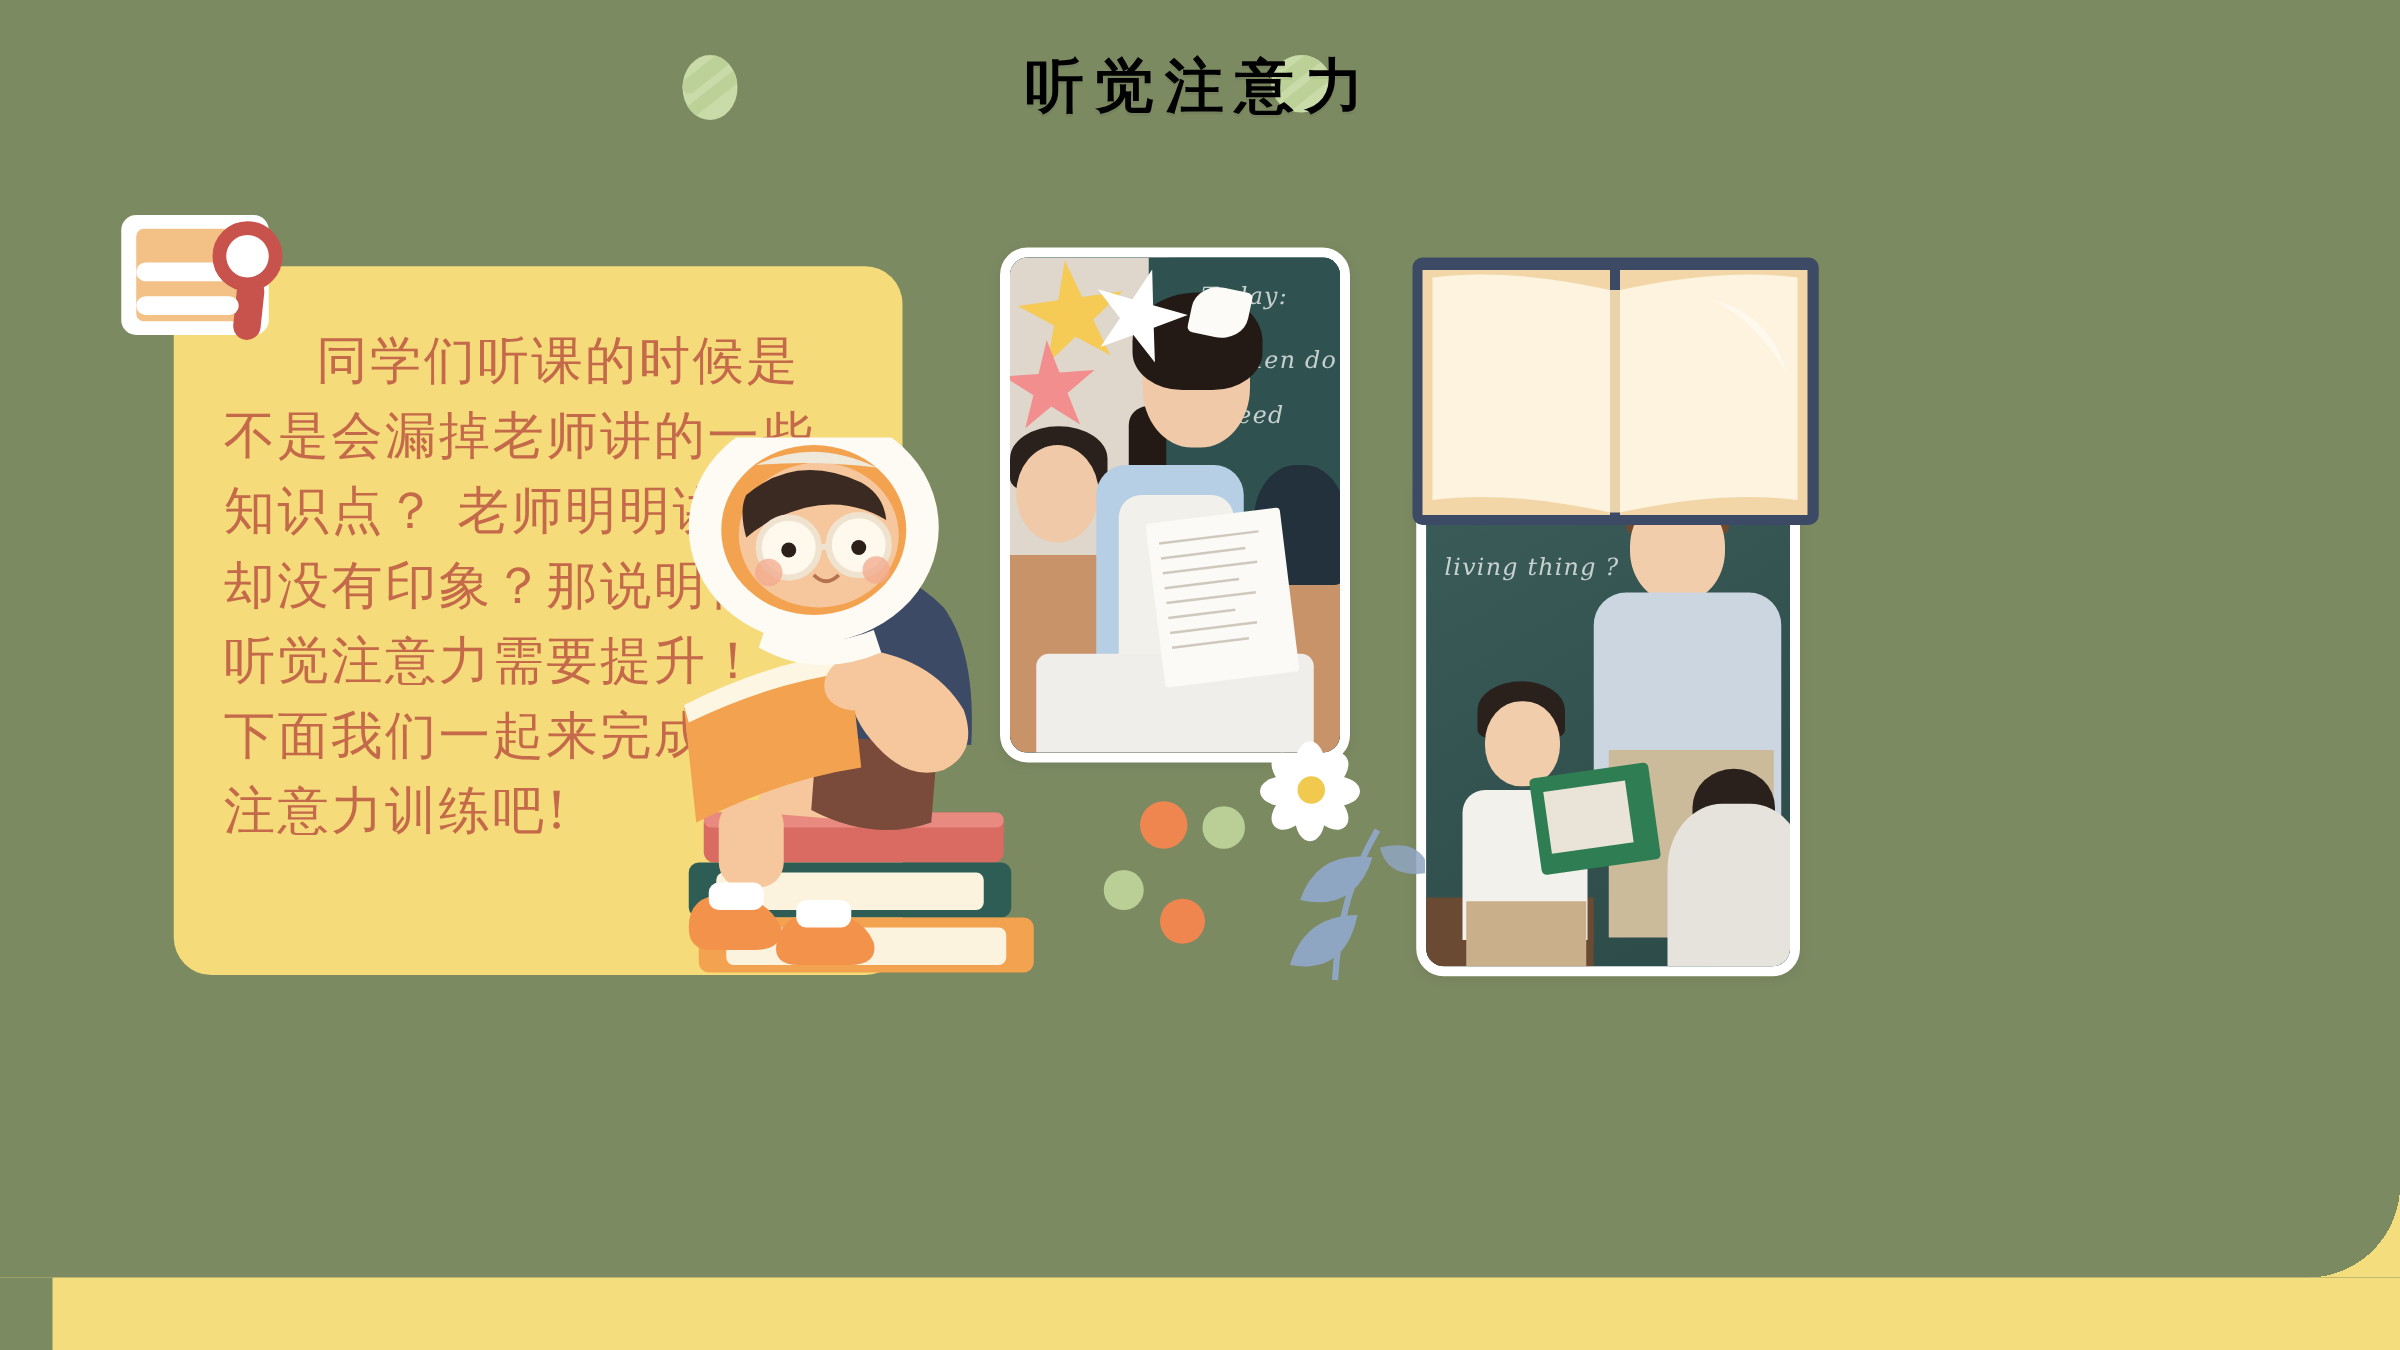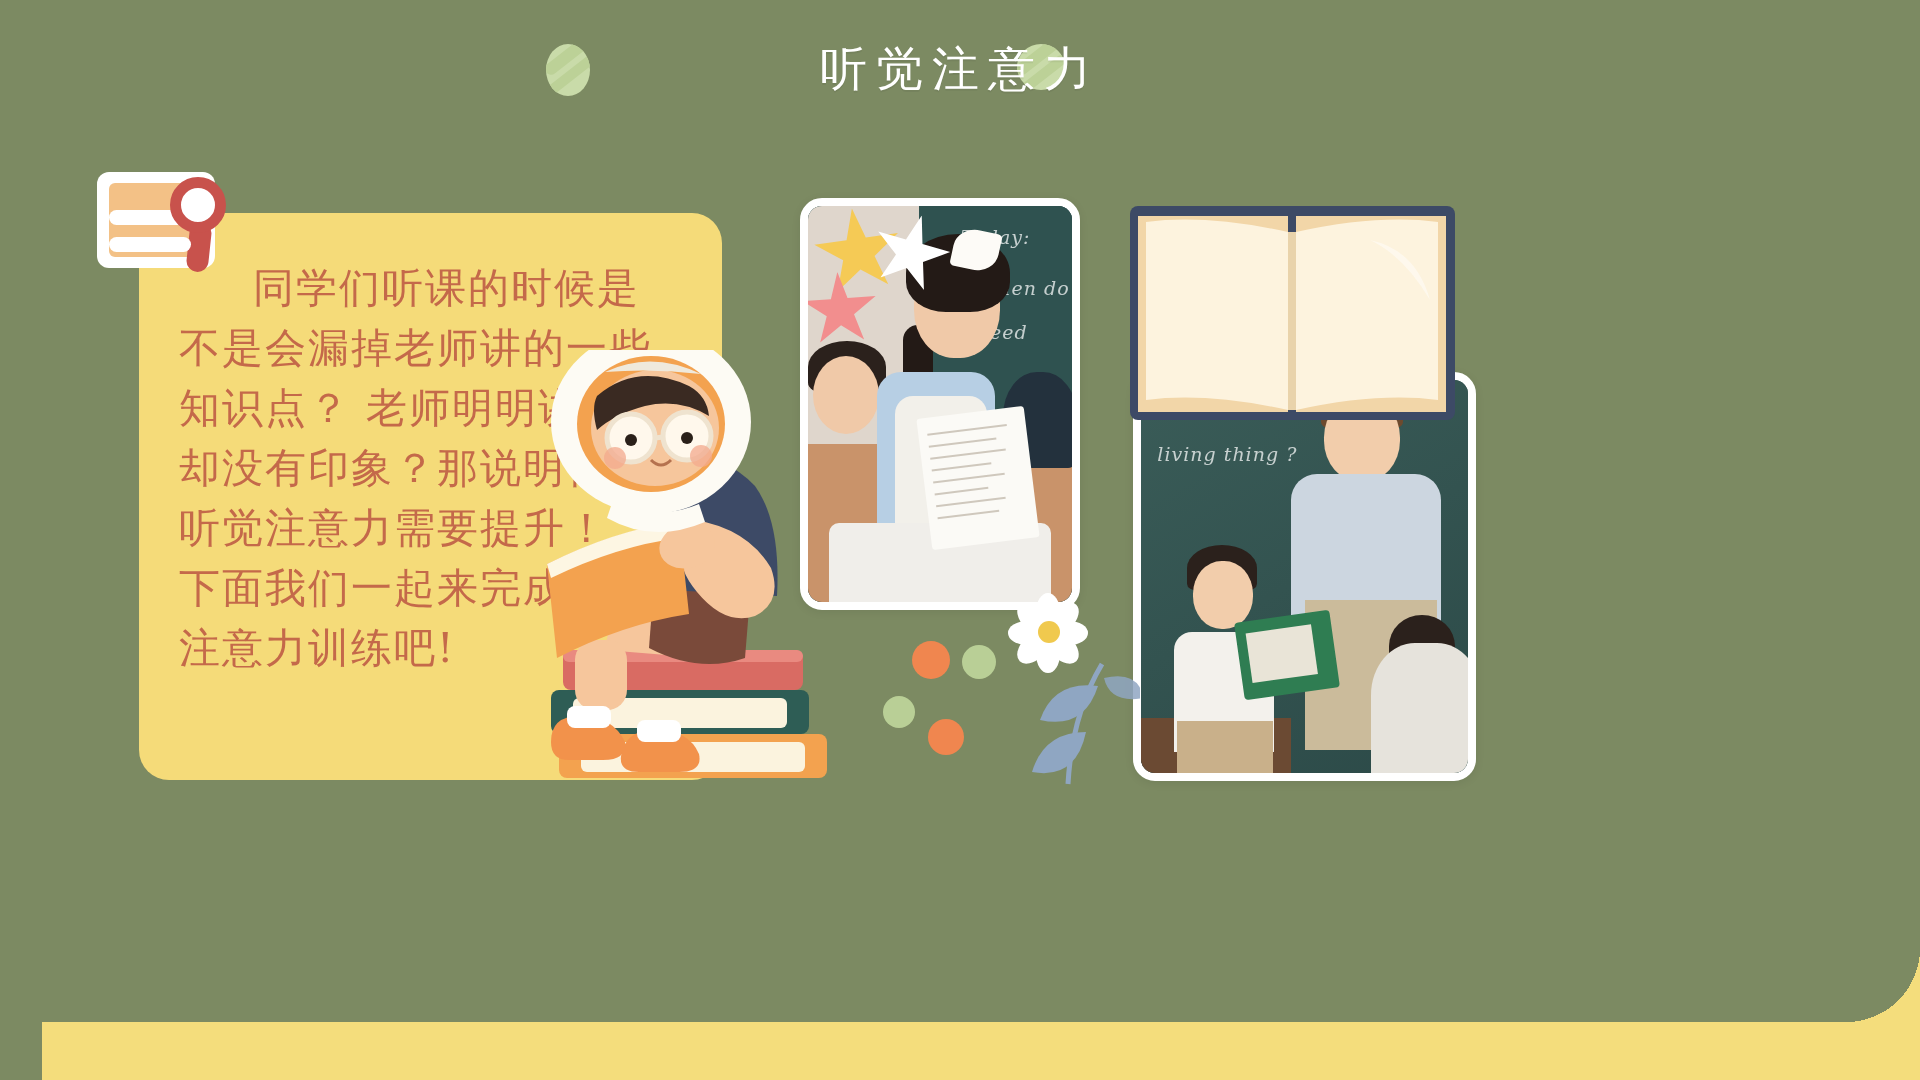--- a/index.html
+++ b/index.html
@@ -26,24 +26,24 @@
     position:absolute; right:0; bottom:58px; width:74px; height:74px;
     background:#f4dd7c;
     -webkit-mask: radial-gradient(circle 74px at 0% 0%, transparent 0 74px, #000 74px);
             mask: radial-gradient(circle 74px at 0% 0%, transparent 0 74px, #000 74px);
   }
 
   
   .title{
     position:absolute; left:0; right:0; top:38px;
     text-align:center;
-    color:#ffffff;
+    color:#000000;
     font-family:"DejaVu Serif", serif;
     font-size:47px;
-    font-weight:400;
+    font-weight:700;
     letter-spacing:9px;
     text-shadow:0 2px 0 rgba(0,0,0,.05);
   }
   .melon{
     position:absolute; width:44px; height:52px; border-radius:50%;
     background:#c9dba9; overflow:hidden;
   }
   .melon::before{
     content:""; position:absolute; left:-6px; top:4px; width:60px; height:12px;
     background:#bcd197; transform:rotate(-38deg); border-radius:8px;
@@ -98,21 +98,21 @@
   
   .boy{ position:absolute; left:455px; top:350px; width:420px; height:440px; z-index:5; }
 
   
   .photo{
     position:absolute; border-radius:22px; overflow:hidden;
     border:8px solid #ffffff; background:#2e4f4a;
     box-shadow:0 2px 10px rgba(0,0,0,.08);
   }
   #photo-girl { left:800px; top:198px; width:280px; height:412px; }
-  #photo-class{ left:1133px; top:372px; width:343px; height:409px; }
+  #photo-class{ left:1133px; top:372px; width:307px; height:409px; }
 
   .chalkboard{ position:absolute; inset:0; background:linear-gradient(160deg,#37585a 0%,#2c4a4b 60%,#24403f 100%); }
   .chalk-txt{
     position:absolute; color:rgba(255,255,255,.72);
     font-family:"DejaVu Serif", serif; font-style:italic;
     font-size:19px; letter-spacing:1px;
     filter:blur(.4px);
   }
 
   

